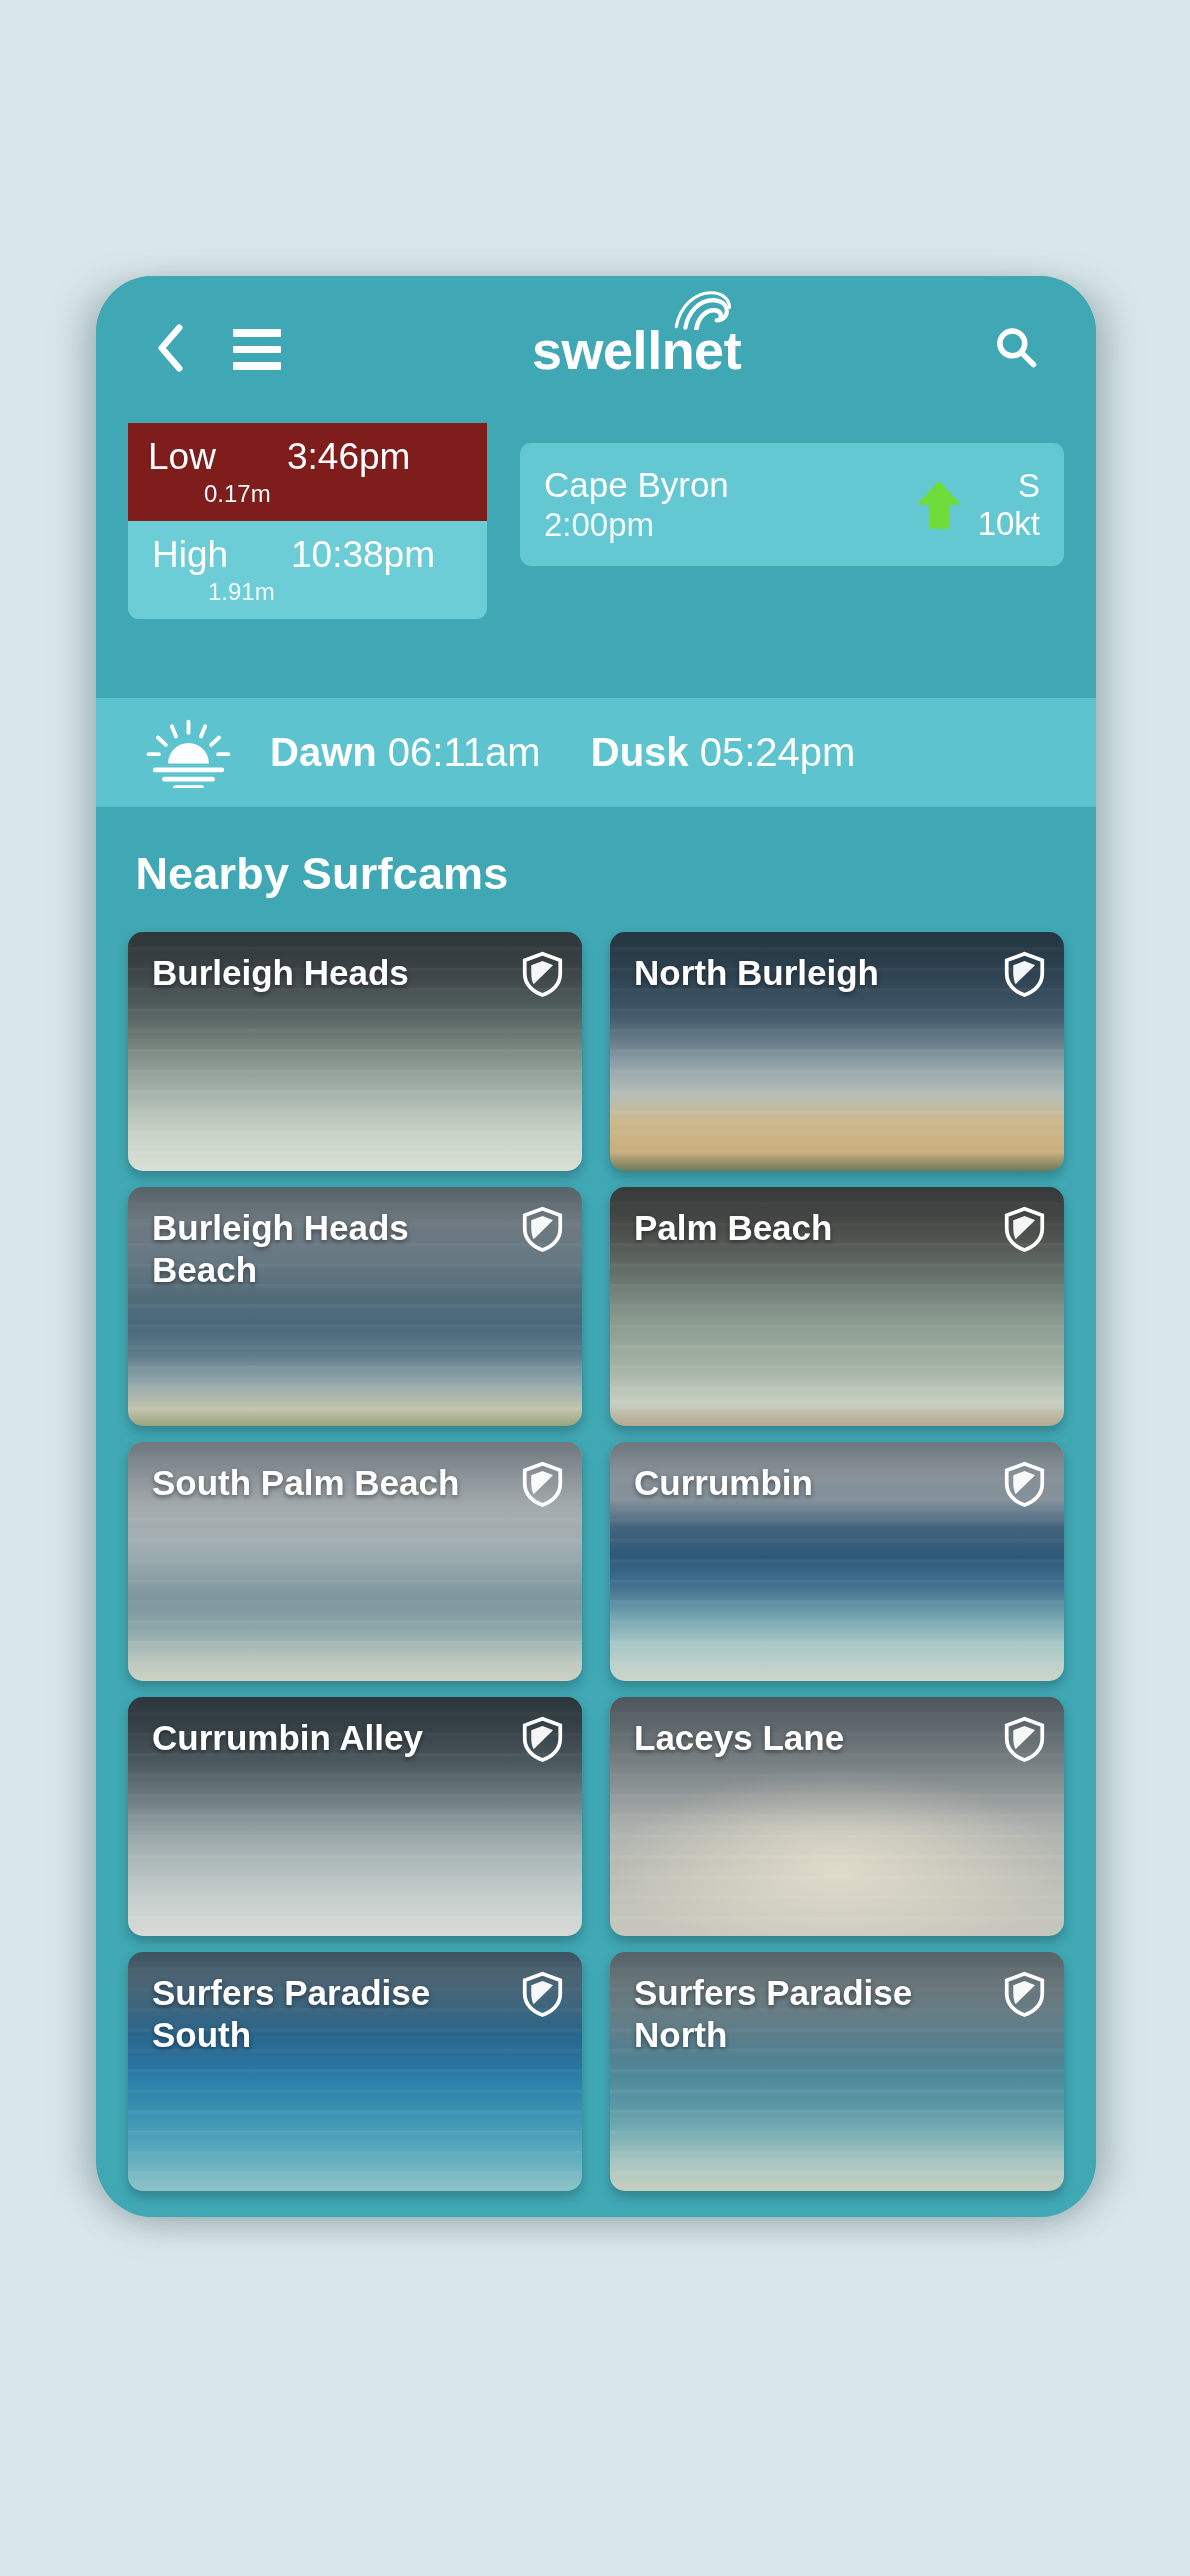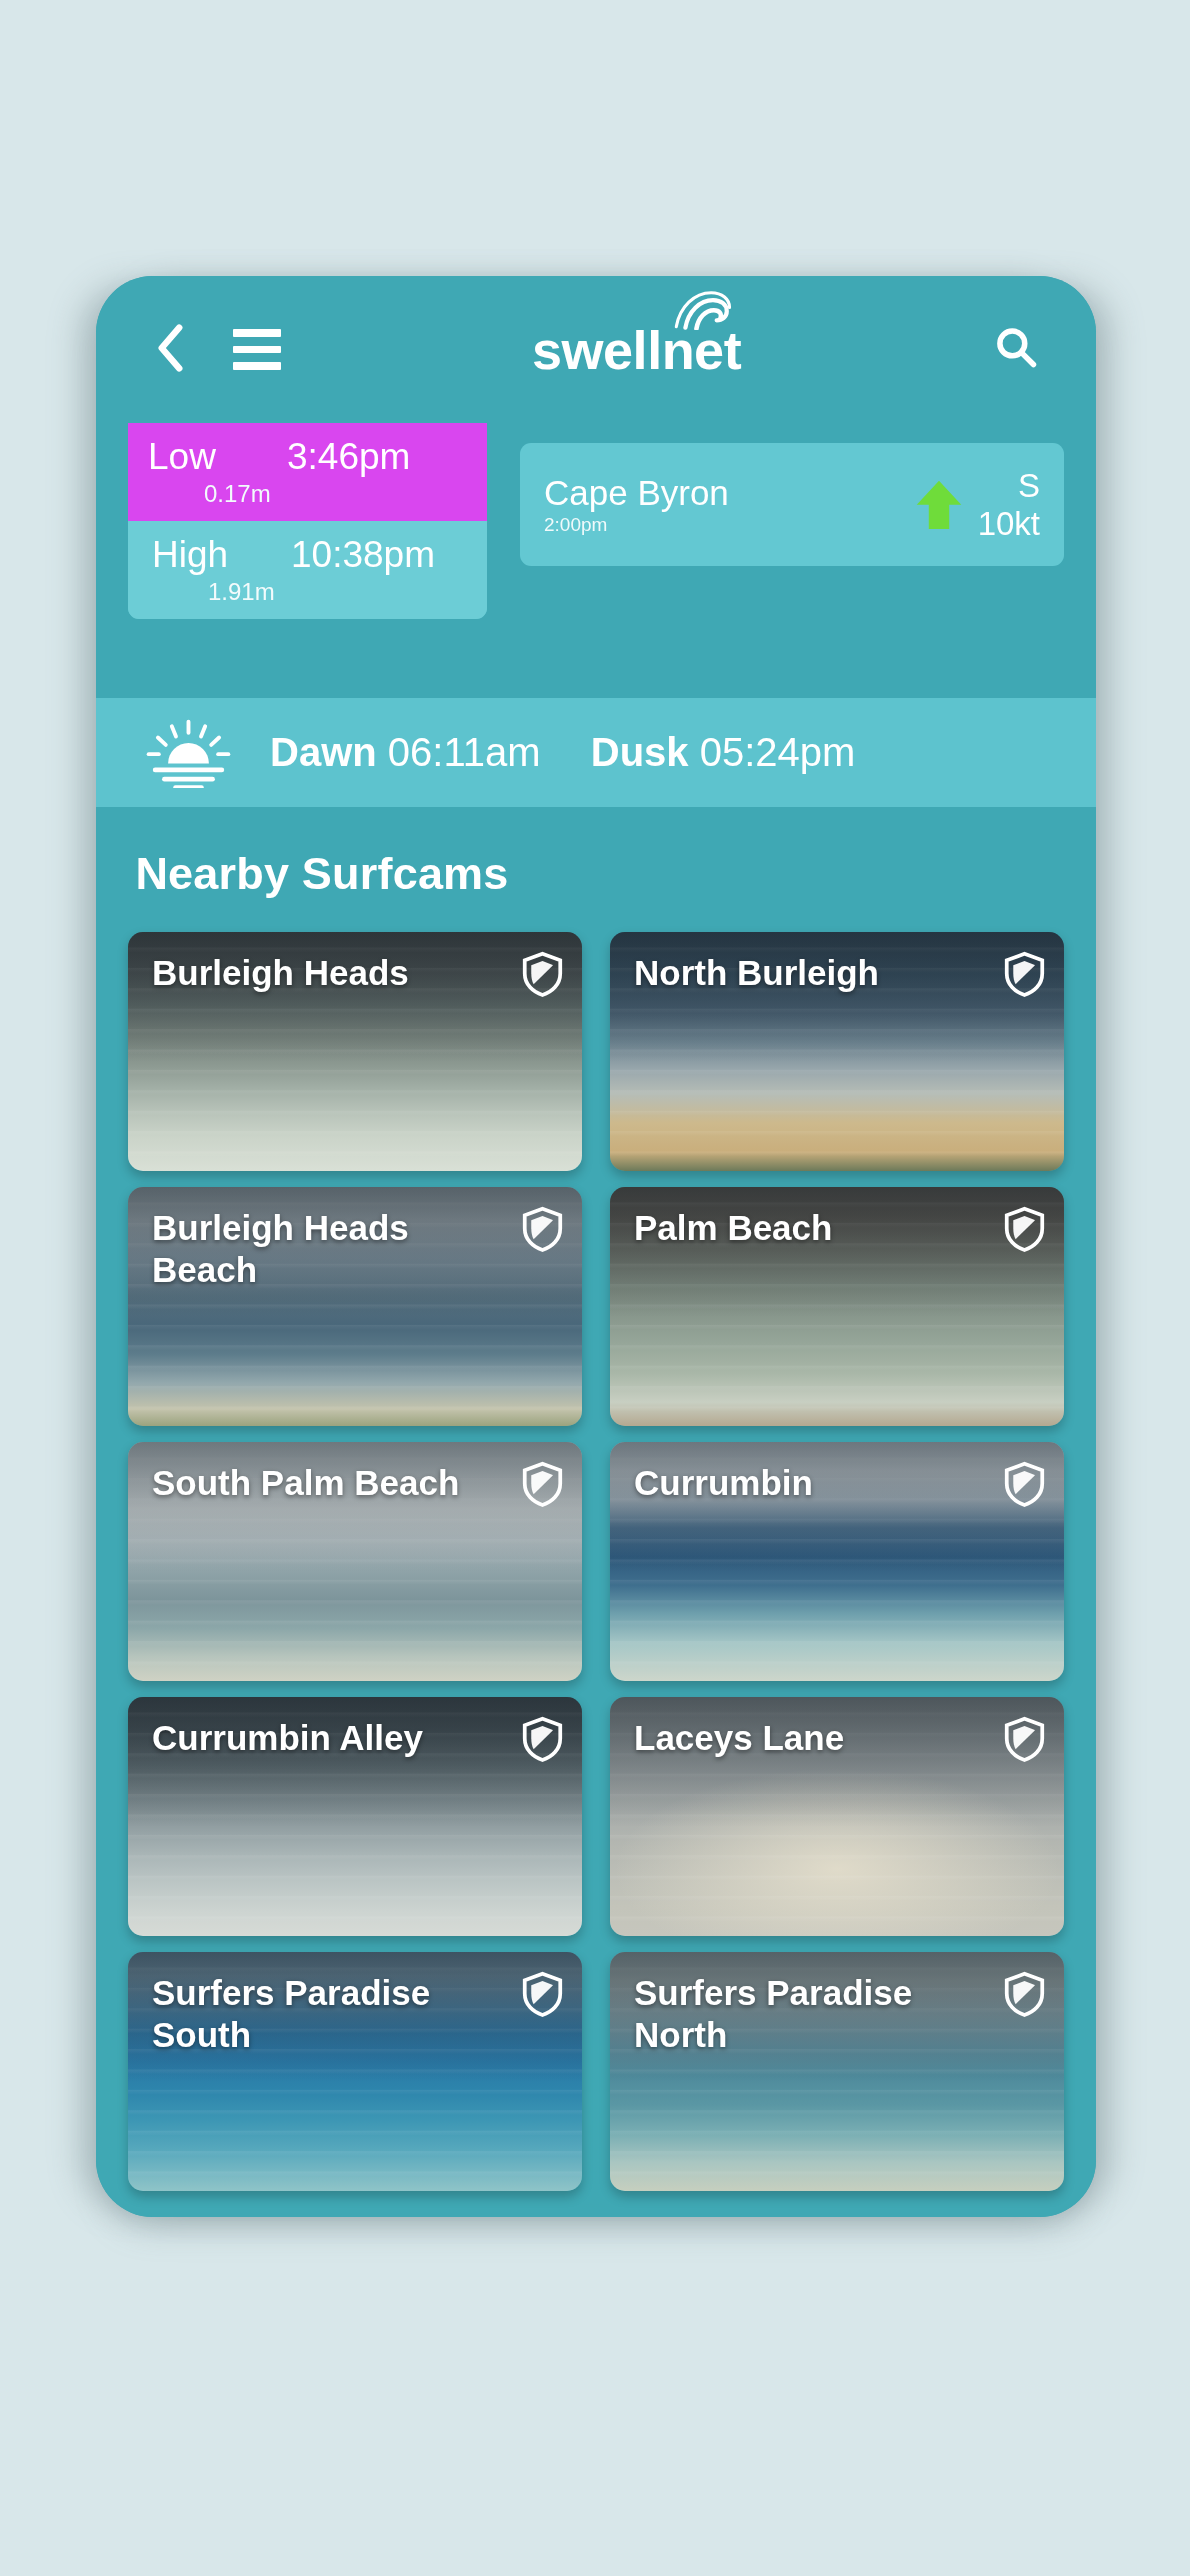--- a/index.html
+++ b/index.html
@@ -109,21 +109,21 @@
     background: #5dc3ce;
   }
   .tide-row {
     padding: 0 24px;
     height: 98px;
     display: flex;
     flex-direction: column;
     justify-content: center;
     position: relative;
   }
-  .tide-row.low  { background: #d946ef; padding-left: 20px; }
+  .tide-row.low  { background: #7f1d1d; padding-left: 20px; }
   .tide-row.high { background: #6ccdd6; }
   .tide-line {
     display: flex;
     align-items: baseline;
   }
   .tide-label {
     font-size: 37px;
     color: #ffffff;
     font-weight: 400;
     width: 139px;
@@ -152,21 +152,21 @@
     align-items: center;
     padding: 0 24px;
   }
   #wind-left { flex: 1 1 auto; }
   #wind-spot {
     font-size: 35px;
     color: #ffffff;
     line-height: 1.1;
   }
   #wind-time {
-    font-size: 19px;
+    font-size: 33px;
     color: #f0fafb;
     margin-top: 1px;
   }
   #wind-arrow {
     flex: 0 0 auto;
     width: 52px; height: 56px;
     margin-right: 13px;
     display: flex; align-items: center; justify-content: center;
   }
   #wind-right {

